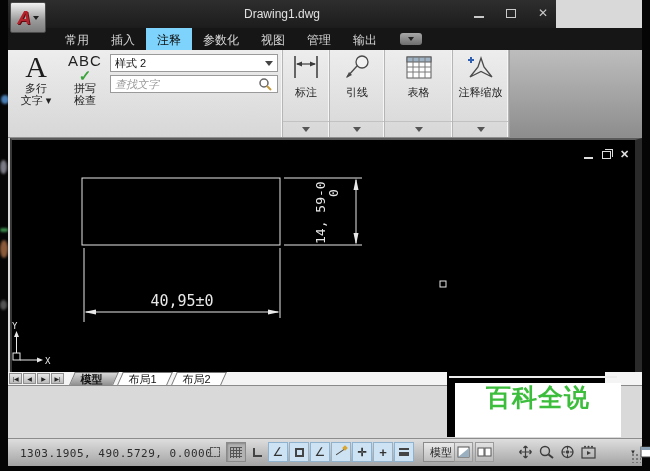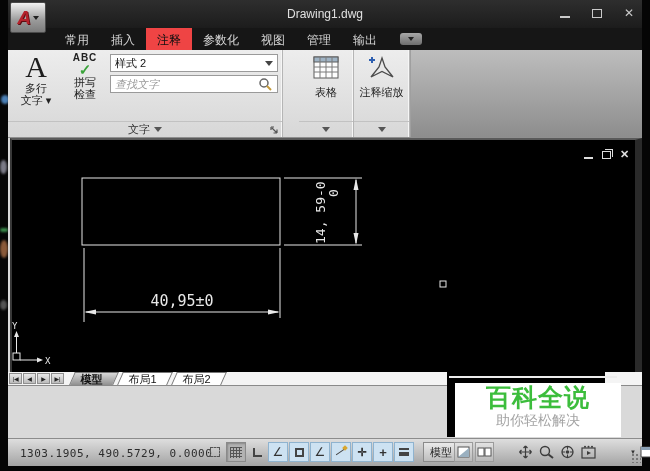--- a/index.html
+++ b/index.html
@@ -8,47 +8,47 @@
   .abs{position:absolute;}
 
   
   #desktop{width:650px;height:471px;background:#050505;position:relative;}
   .blob{position:absolute;border-radius:50%;filter:blur(1px);}
 
   
   #app{left:8px;top:0;width:634px;height:466px;background:#d9d9d9;}
 
   
-  #titlebar{left:0;top:0;width:634px;height:28px;background:linear-gradient(#2e2e2e,#1c1c1c);}
+  #titlebar{left:0;top:0;width:548px;height:28px;background:linear-gradient(#2e2e2e,#1c1c1c);}
   #app-button{left:2px;top:2px;width:36px;height:31px;background:linear-gradient(#f2f2f2,#9a9a9a 60%,#7c7c7c);border:1px solid #4a4a4a;border-radius:2px;display:flex;align-items:center;justify-content:center;gap:2px;z-index:5;}
   #app-logo{font-weight:bold;font-style:italic;font-size:19px;color:#b5222b;text-shadow:1px 1px 0 #5e0d12;line-height:1;}
   .tiny-down{width:0;height:0;border-left:3px solid transparent;border-right:3px solid transparent;border-top:4px solid #222;}
   #win-title{left:0;right:0;top:7px;text-align:center;color:#e0e0e0;font-size:12px;}
   #title-controls{right:8px;top:8px;display:flex;gap:22px;align-items:center;}
   .tc-min{width:10px;height:2px;background:#c9c9c9;margin-top:8px;}
   .tc-max{width:10px;height:9px;border:1px solid #c9c9c9;}
   .tc-close{color:#c9c9c9;font-size:12px;line-height:10px;}
 
   
   #ribbon-tabs{left:0;top:28px;width:634px;height:22px;background:#161616;display:flex;align-items:stretch;padding-left:46px;}
   .rtab{color:#d6d6d6;font-size:12px;padding:4px 11px 18px;cursor:default;}
-  .rtab.sel{background:#ef4444;color:#101010;}
+  .rtab.sel{background:#7dd3fc;color:#101010;}
   #tab-overflow{width:22px;height:12px;margin:5px 0 0 12px;background:linear-gradient(#a8a8a8,#6e6e6e);border-radius:3px;display:flex;align-items:center;justify-content:center;}
 
   
   #ribbon{left:0;top:50px;width:634px;height:88px;background:linear-gradient(#ededed,#d7d7d7);border-bottom:1px solid #8f8f8f;display:flex;}
   .panel{position:relative;height:87px;border-right:1px solid #b5b5b5;box-shadow:inset -1px 0 0 #f6f6f6;}
   .panel-footer{position:absolute;left:0;right:0;bottom:0;height:16px;border-top:1px solid #c2c2c2;display:flex;align-items:center;justify-content:center;gap:4px;font-size:11px;color:#333;}
   .ftri{width:0;height:0;border-left:4px solid transparent;border-right:4px solid transparent;border-top:5px solid #555;}
   #panel-text{width:275px;}
   #btn-mtext{left:4px;top:2px;width:48px;height:66px;text-align:center;}
   #mtext-A{font-size:30px;line-height:30px;color:#1d1d1d;font-family:"Liberation Serif",serif;}
   .btn-lbl{font-size:11px;color:#222;line-height:12px;}
   #btn-spell{left:56px;top:2px;width:42px;height:66px;text-align:center;}
-  #spell-abc{font-size:10px;font-weight:bold;color:#222;letter-spacing:1px;}
+  #spell-abc{font-size:15px;font-weight:normal;color:#222;letter-spacing:1px;}
   #spell-check{color:#3aa33a;font-size:15px;font-weight:bold;line-height:13px;}
   .field{left:102px;width:168px;height:18px;background:#fff;border:1px solid #9a9a9a;font-size:11px;color:#111;display:flex;align-items:center;padding:0 4px;}
   .combo-arrow{margin-left:auto;width:0;height:0;border-left:4px solid transparent;border-right:4px solid transparent;border-top:5px solid #444;}
   #find-ph{color:#9a9a9a;font-style:italic;text-align:center;}
   .small-panel{display:flex;flex-direction:column;align-items:center;padding-top:4px;}
   .sp-label{font-size:11px;color:#222;margin-top:3px;white-space:nowrap;}
   #ribbon-filler{flex:1;background:linear-gradient(#bdbdbd,#8d8d8d);border-left:1px solid #9f9f9f;}
   #launcher{position:absolute;right:3px;bottom:2px;}
 
   
@@ -169,32 +169,49 @@
           <span>样式 2</span>
           <span class="combo-arrow"></span>
         </div>
         <div class="field abs" style="top:25px;">
           <span id="find-ph">查找文字</span>
           <svg width="15" height="14" style="margin-left:auto;">
             <circle cx="6" cy="6" r="4" fill="none" stroke="#666" stroke-width="1.5"></circle>
             <line x1="9" y1="9" x2="13" y2="13" stroke="#c59a3a" stroke-width="2"></line>
           </svg>
         </div>
+      </div>
+
+      <div class="panel small-panel" style="width:47px;">
+        <svg width="30" height="28">
+          <line x1="4" y1="2" x2="4" y2="24" stroke="#3a3a3a" stroke-width="1.5"></line>
+          <line x1="26" y1="2" x2="26" y2="24" stroke="#3a3a3a" stroke-width="1.5"></line>
+          <line x1="6" y1="10" x2="24" y2="10" stroke="#3a3a3a" stroke-width="1.2"></line>
+          <polygon points="5,10 11,7.5 11,12.5" fill="#3a3a3a"></polygon>
+          <polygon points="25,10 19,7.5 19,12.5" fill="#3a3a3a"></polygon>
+        </svg>
+        <span class="sp-label">标注</span>
         <div class="panel-footer">
-          <span>文字</span>
-          <span class="ftri"></span>
-          <svg id="launcher" width="9" height="9">
-            <path d="M1,1 L1,4 M1,1 L4,1 M2,2 L7,7 M7,7 L7,3.5 M7,7 L3.5,7" stroke="#555" stroke-width="1.2" fill="none"></path>
-          </svg>
-        </div>
-      </div>
-
-
-
-      <div class="panel small-panel" style="width:55px;margin-left:16px;">
+            <span class="ftri"></span>
+          </div>
+      </div>
+
+      <div class="panel small-panel" style="width:55px;">
+        <svg width="30" height="28">
+          <circle cx="20" cy="8" r="6" fill="#f2f2f2" stroke="#4a4a4a" stroke-width="1.3"></circle>
+          <line x1="15" y1="12" x2="5" y2="23" stroke="#4a4a4a" stroke-width="1.3"></line>
+          <polygon points="4,24 10,21 7,18" fill="#4a4a4a"></polygon>
+        </svg>
+        <span class="sp-label">引线</span>
+        <div class="panel-footer">
+            <span class="ftri"></span>
+          </div>
+      </div>
+
+      <div class="panel small-panel" style="width:68px;">
         <svg width="30" height="28">
           <rect x="3" y="3" width="24" height="21" fill="#fdfdfd" stroke="#5a5a5a"></rect>
           <rect x="3" y="3" width="24" height="5" fill="#9fb3c4" stroke="#5a5a5a"></rect>
           <line x1="9" y1="3" x2="9" y2="24" stroke="#7a7a7a"></line>
           <line x1="15" y1="3" x2="15" y2="24" stroke="#7a7a7a"></line>
           <line x1="21" y1="3" x2="21" y2="24" stroke="#7a7a7a"></line>
           <line x1="3" y1="13" x2="27" y2="13" stroke="#7a7a7a"></line>
           <line x1="3" y1="18" x2="27" y2="18" stroke="#7a7a7a"></line>
         </svg>
         <span class="sp-label">表格</span>
@@ -358,16 +375,15 @@
         </span>
       </div>
       <div id="st-corner" class="abs"></div>
     </div>
   </div>
 
   <div id="wm-wrap" class="abs">
     <div id="wm-line" class="abs"></div>
     <div id="wm-box" class="abs">
       <div id="wm-title">百科全说</div>
-      <div id="wm-sub">助你轻松解决</div>
     </div>
   </div>
 </div>
 
 </body></html>

